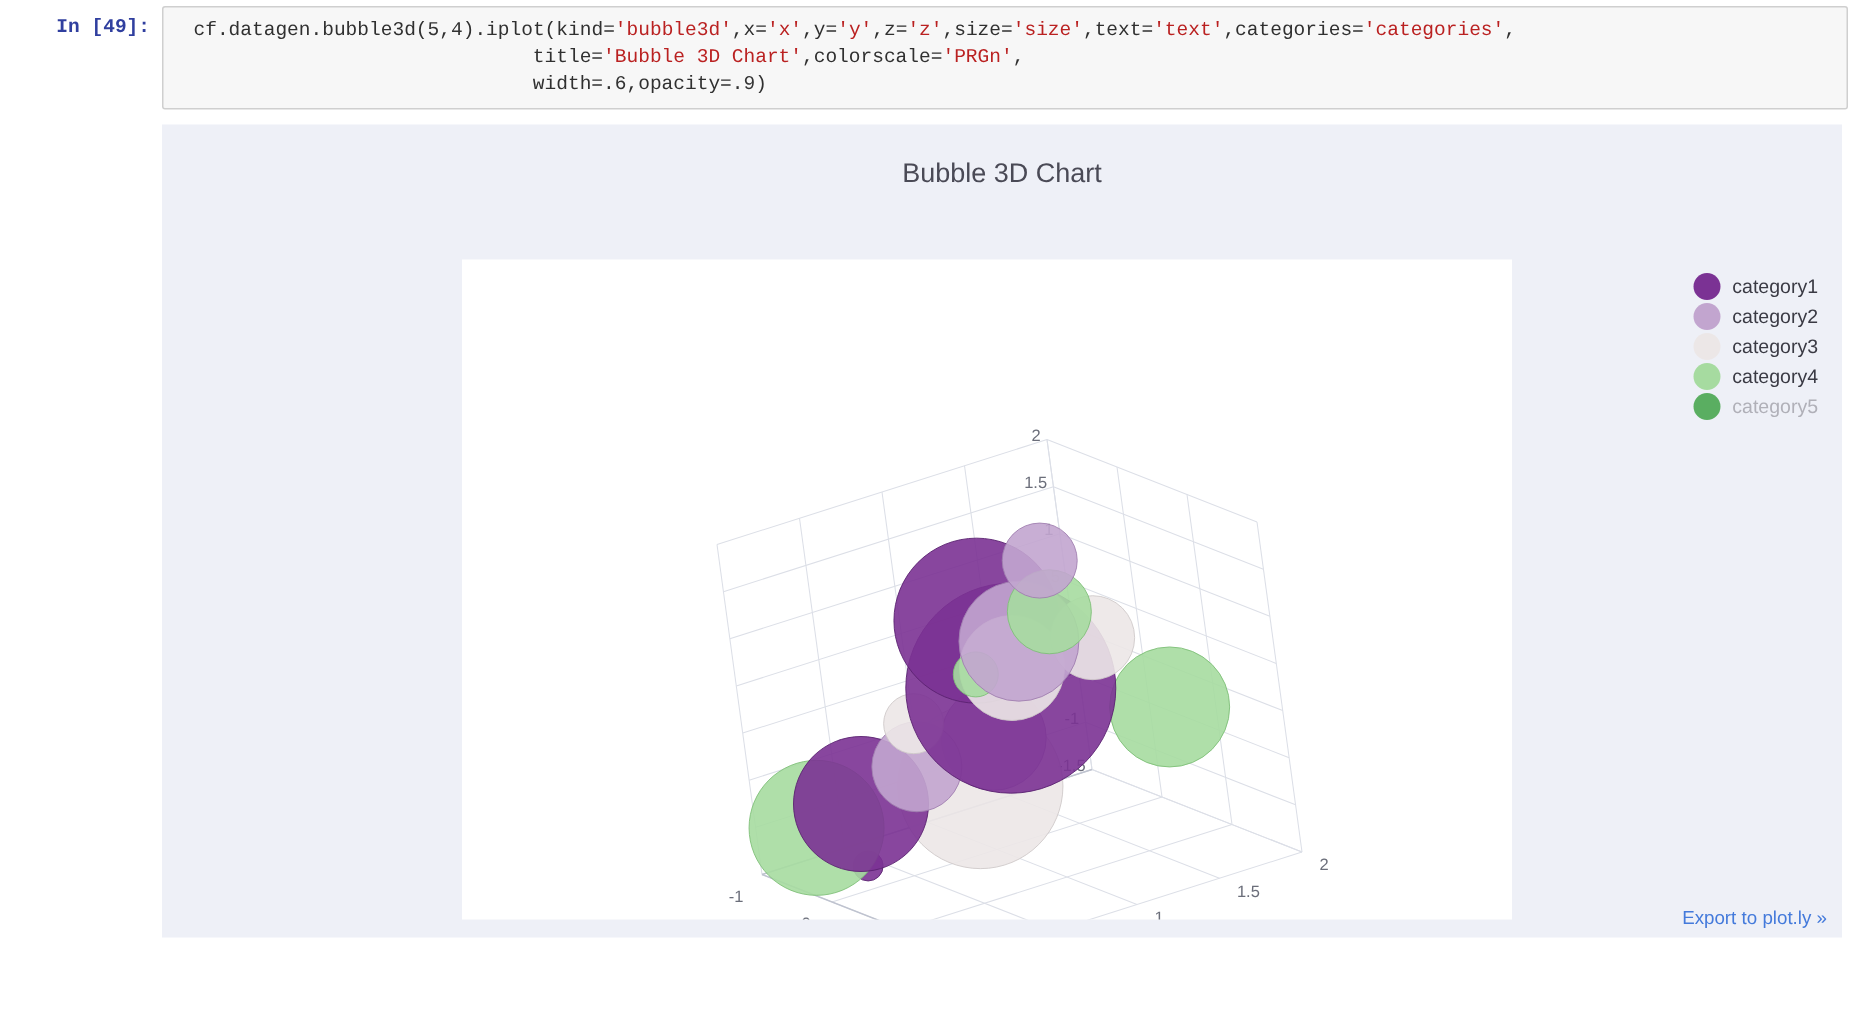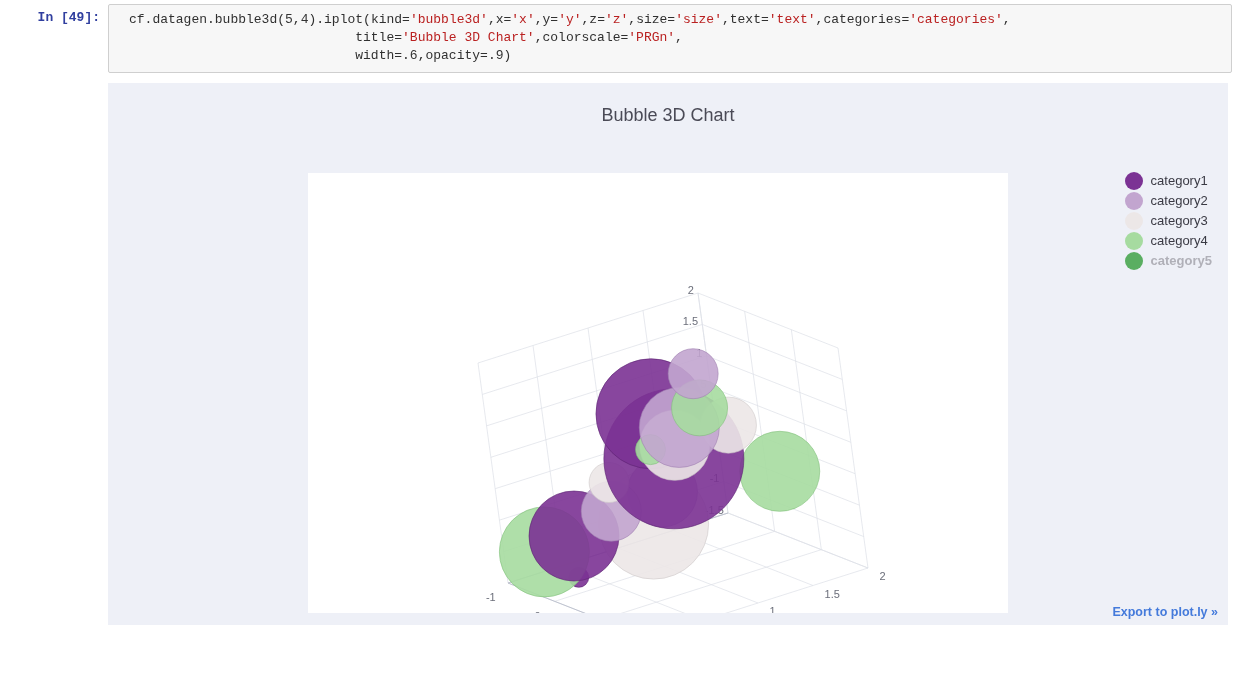--- a/index.html
+++ b/index.html
@@ -52,55 +52,55 @@
   .chart-title {
     text-align: center;
     padding-top: 22px;
     font-size: 18px;
     color: #4a4a56;
     font-weight: 400;
   }
   .legend {
     position: absolute;
     right: 16px;
-    top: 89px;
+    top: 99px;
     font-size: 13px;
     color: #3a3a44;
   }
   .legend-item {
     display: flex;
     align-items: center;
     gap: 8px;
     margin-bottom: 2px;
     cursor: pointer;
   }
   .legend-swatch {
     width: 18px; height: 18px; border-radius: 50%;
     display: inline-block;
   }
-  .legend-item.inactive { color: #b0b0b8; font-weight: bold; }
+  .legend-item.inactive { color: #b0b0b8; }
   .scene {
     position: absolute;
     left: 200px;
     top: 90px;
     width: 700px;
     height: 440px;
     background: #fff;
   }
   .scene svg { width: 100%; height: 100%; display:block; }
   .axis-line { stroke: #bfc3cf; stroke-width: 1; }
   .grid-line { stroke: #dcdfe7; stroke-width: 0.7; }
   .tick-text { font-size: 11px; fill: #6b6e7a; font-family: inherit; }
   .bubble { fill-opacity: 0.9; stroke-width: 0.6; }
   .export-link {
     position: absolute;
     right: 10px;
     bottom: 6px;
     font-size: 12.5px;
-    font-weight: 700;
+    font-weight: 400;
     color: #447adb;
     text-decoration: none;
     cursor: pointer;
   }
 </style>
 </head>
 <body>
 
 <div class="notebook-cell">
   <div class="prompt">

